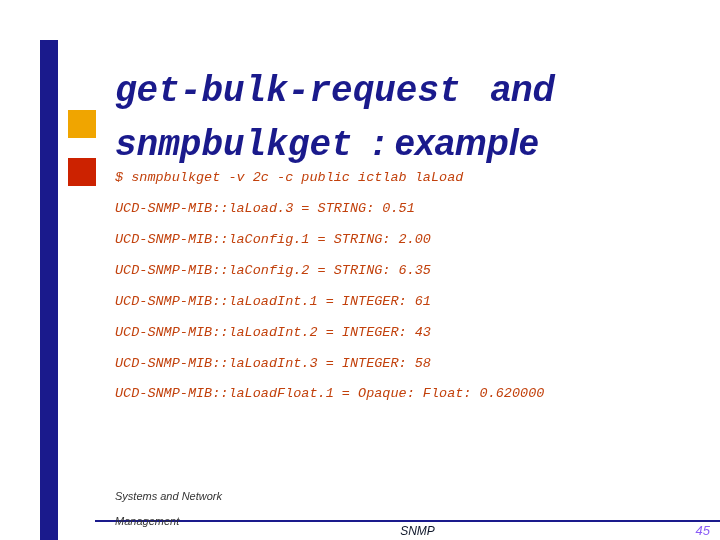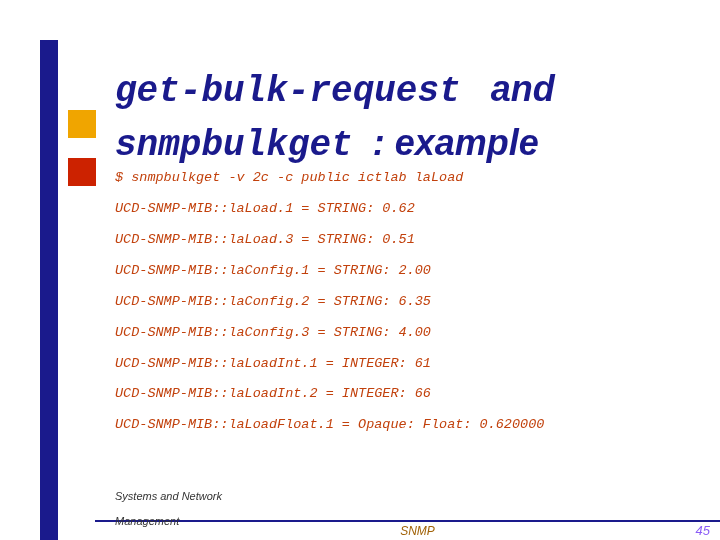--- a/index.html
+++ b/index.html
@@ -109,21 +109,21 @@
     .footer-left {
       font-family: Arial, sans-serif;
       font-size: 11px;
       color: #333333;
       line-height: 1.3;
     }
 
     .footer-center {
       font-family: Arial, sans-serif;
       font-size: 12px;
-      color: #a16207;
+      color: #0f172a;
       position: absolute;
       left: 50%;
       transform: translateX(-50%);
       bottom: 0;
     }
 
     .footer-right {
       font-family: Arial, sans-serif;
       font-size: 13px;
       color: #8b5cf6;
@@ -157,27 +157,26 @@
       <span class="title-mono">get-bulk-request</span><span> and</span>
     </div>
     <div class="title-text">
       <span class="title-mono">snmpbulkget</span><span>: example</span>
     </div>
   </div>
 
   <div class="content-area">
     <div class="code-block">
       <div class="code-line">$ snmpbulkget -v 2c -c public ictlab laLoad</div>
-      <div class="code-line">UCD-SNMP-MIB::laLoad.1 = STRING: 0.62</div>
       <div class="code-line">UCD-SNMP-MIB::laLoad.3 = STRING: 0.51</div>
       <div class="code-line">UCD-SNMP-MIB::laConfig.1 = STRING: 2.00</div>
       <div class="code-line">UCD-SNMP-MIB::laConfig.2 = STRING: 6.35</div>
-      <div class="code-line">UCD-SNMP-MIB::laConfig.3 = STRING: 4.00</div>
       <div class="code-line">UCD-SNMP-MIB::laLoadInt.1 = INTEGER: 61</div>
-      <div class="code-line">UCD-SNMP-MIB::laLoadInt.2 = INTEGER: 66</div>
+      <div class="code-line">UCD-SNMP-MIB::laLoadInt.2 = INTEGER: 43</div>
+      <div class="code-line">UCD-SNMP-MIB::laLoadInt.3 = INTEGER: 58</div>
       <div class="code-line">UCD-SNMP-MIB::laLoadFloat.1 = Opaque: Float: 0.620000</div>
     </div>
   </div>
 
   <div class="bottom-line"></div>
 
   <div class="footer">
     <div class="footer-left">
       <div>Systems and Network</div>
       <div>Management</div>

